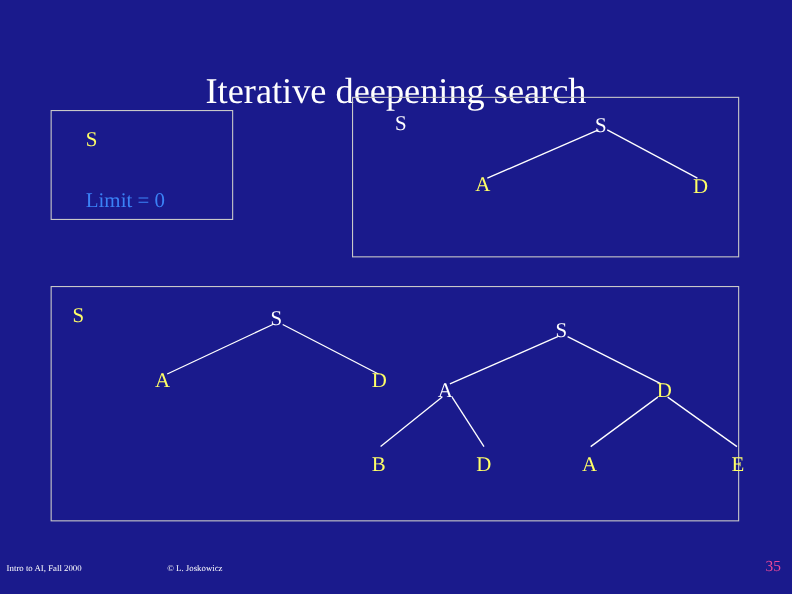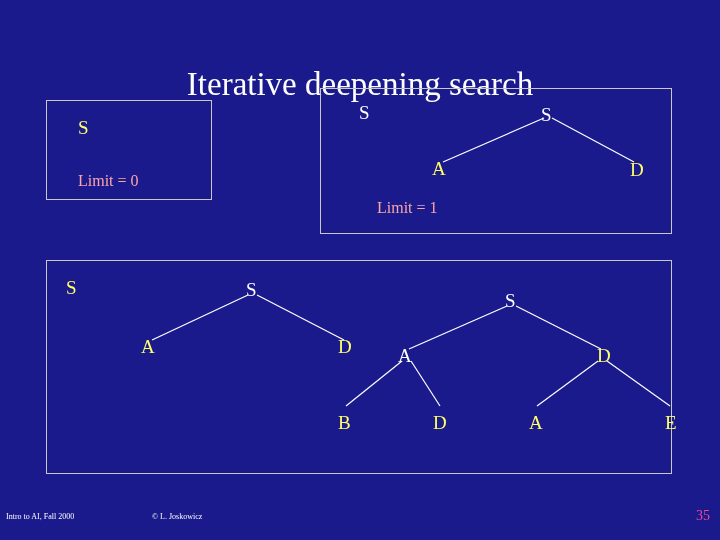--- a/index.html
+++ b/index.html
@@ -46,22 +46,22 @@
     color: #ffffff;
     font-size: 19px;
     font-family: "Liberation Serif", serif;
     line-height: 1;
     white-space: nowrap;
   }
   .node.yellow { color: #ffff66; }
 
   .limit {
     position: absolute;
-    color: #fca5a5;
-    font-size: 16px;
+    color: #3b82f6;
+    font-size: 19px;
     font-family: "Liberation Serif", serif;
     white-space: nowrap;
   }
 
   svg.edges {
     position: absolute;
     left: 0; top: 0;
     width: 720px;
     height: 540px;
     pointer-events: none;
@@ -121,21 +121,20 @@
       </g>
   </svg>
 
   <div class="node yellow" style="left:78px; top:118px;">S</div>
   <div class="limit" style="left:78px; top:172px;">Limit = 0</div>
 
   <div class="node" style="left:359px; top:103px;">S</div>
   <div class="node yellow" style="left:432px; top:159px;">A</div>
   <div class="node" style="left:541px; top:105px;">S</div>
   <div class="node yellow" style="left:630px; top:160px;">D</div>
-  <div class="limit" style="left:377px; top:199px;">Limit = 1</div>
 
   <div class="node yellow" style="left:66px; top:278px;">S</div>
   <div class="node" style="left:246px; top:280px;">S</div>
   <div class="node yellow" style="left:141px; top:337px;">A</div>
   <div class="node yellow" style="left:338px; top:337px;">D</div>
   <div class="node" style="left:505px; top:291px;">S</div>
   <div class="node" style="left:398px; top:346px;">A</div>
   <div class="node yellow" style="left:597px; top:346px;">D</div>
   <div class="node yellow" style="left:338px; top:413px;">B</div>
   <div class="node yellow" style="left:433px; top:413px;">D</div>

